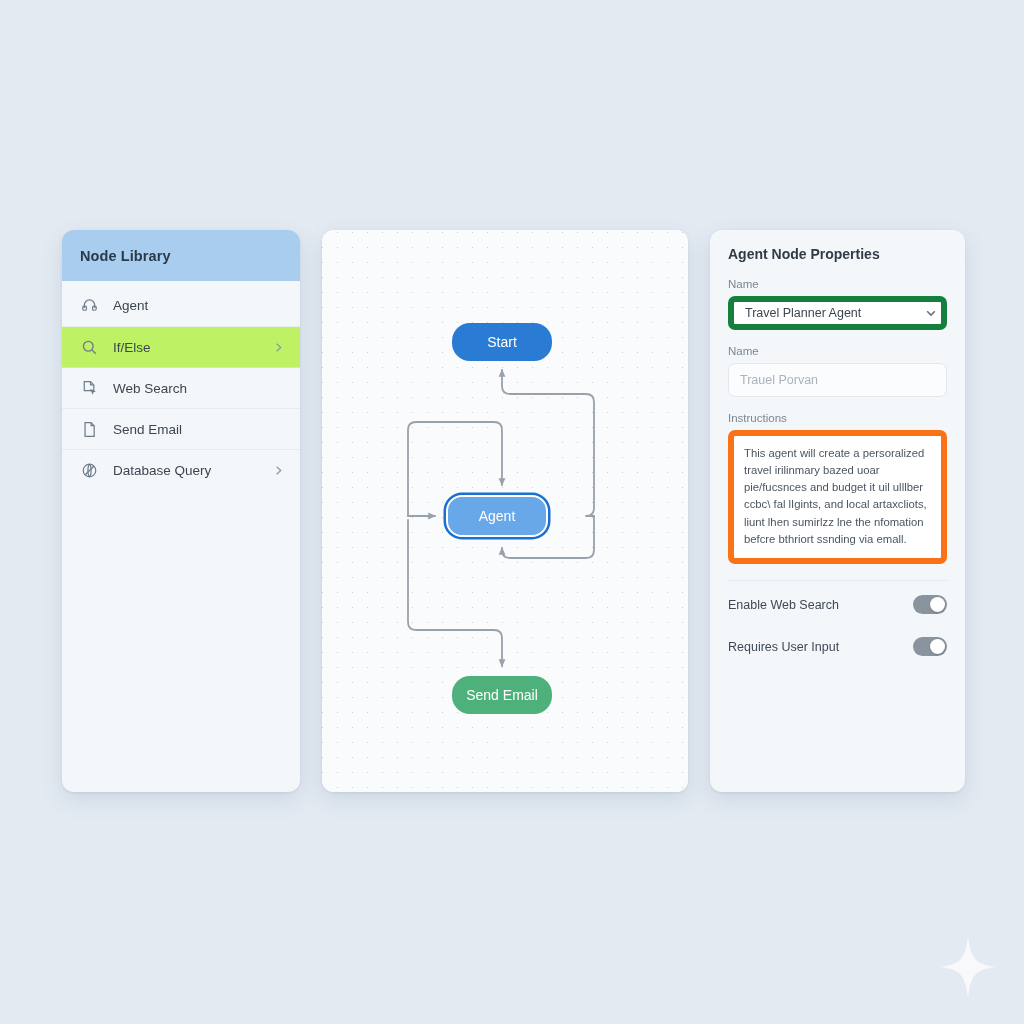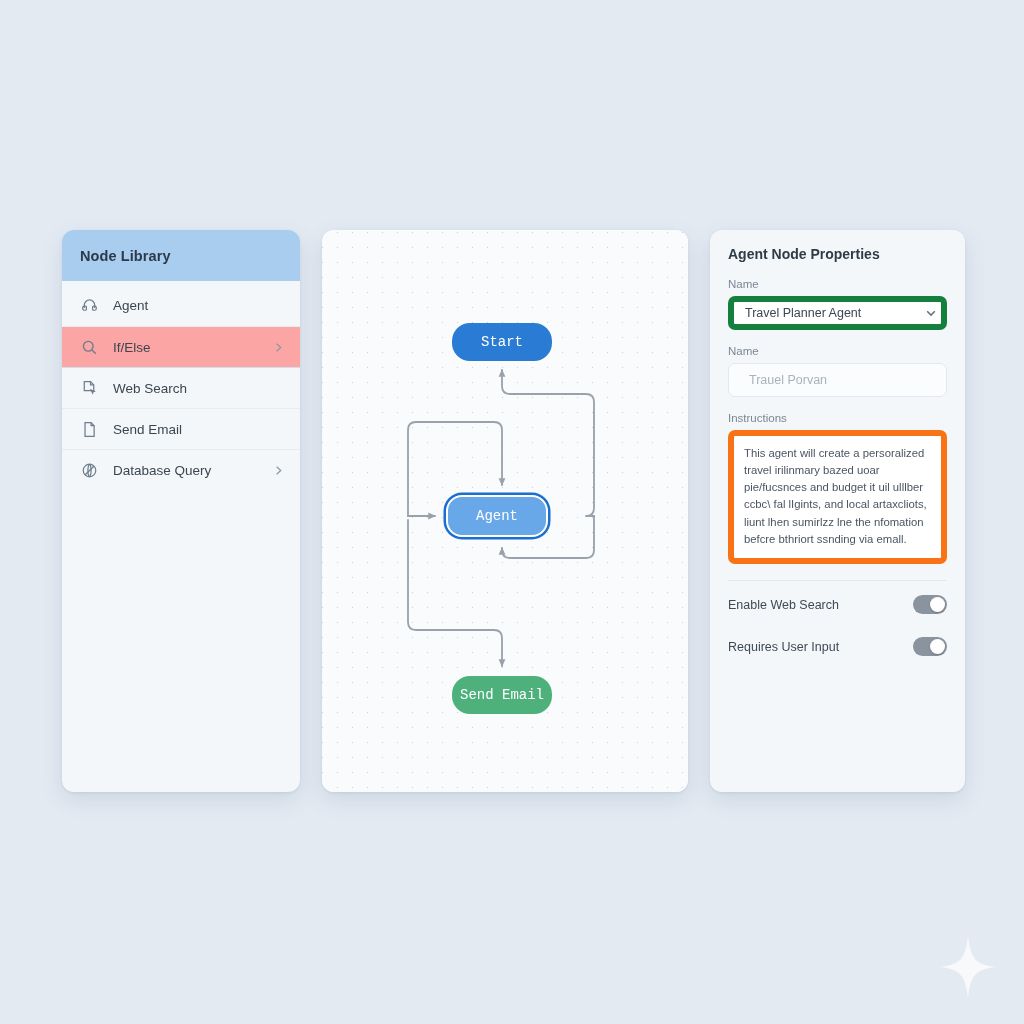--- a/index.html
+++ b/index.html
@@ -67,21 +67,21 @@
   .node-item {
     display: flex;
     align-items: center;
     gap: 14px;
     height: 41px;
     padding: 0 16px 0 18px;
     cursor: pointer;
     position: relative;
   }
   .node-item + .node-item { border-top: 1px solid #e7ecf1; }
-  .node-item.selected { background: #fca5a5; }
+  .node-item.selected { background: #bef264; }
   .node-item.selected + .node-item { border-top-color: #cfdfed; }
 
   .node-item .ico {
     width: 19px;
     height: 19px;
     flex: 0 0 19px;
     color: #6f7d8c;
   }
   .node-item .ico svg { display: block; width: 19px; height: 19px; }
 
@@ -105,21 +105,20 @@
     background: #fafbfc;
     position: relative;
   }
   #canvas {
     position: absolute;
     inset: 0;
     background-color: #fafbfc;
     background-image: radial-gradient(#c9cfd6 0.9px, transparent 0.9px);
     background-size: 15px 15px;
     background-position: 8px 10px;
-    font-family: Liberation Mono, monospace;
   }
   #flow-svg { position: absolute; inset: 0; }
 
   .flow-node {
     position: absolute;
     border-radius: 18px;
     color: #ffffff;
     font-size: 14px;
     display: flex;
     align-items: center;
@@ -187,21 +186,21 @@
 
   .text-input {
     width: 100%;
     height: 34px;
     background: #fbfcfd;
     border: 1px solid #e3e8ee;
     border-radius: 7px;
     font-size: 12.5px;
     font-family: "Liberation Sans", sans-serif;
     color: #3b4650;
-    padding: 0 20px;
+    padding: 0 11px;
     margin-bottom: 15px;
   }
   .text-input::placeholder { color: #a9b3bd; }
 
   .textarea-box {
     width: 100%;
     background: #ffffff;
     border: 6px solid #f97316;
     border-radius: 7px;
     padding: 9px 10px 10px 10px;

